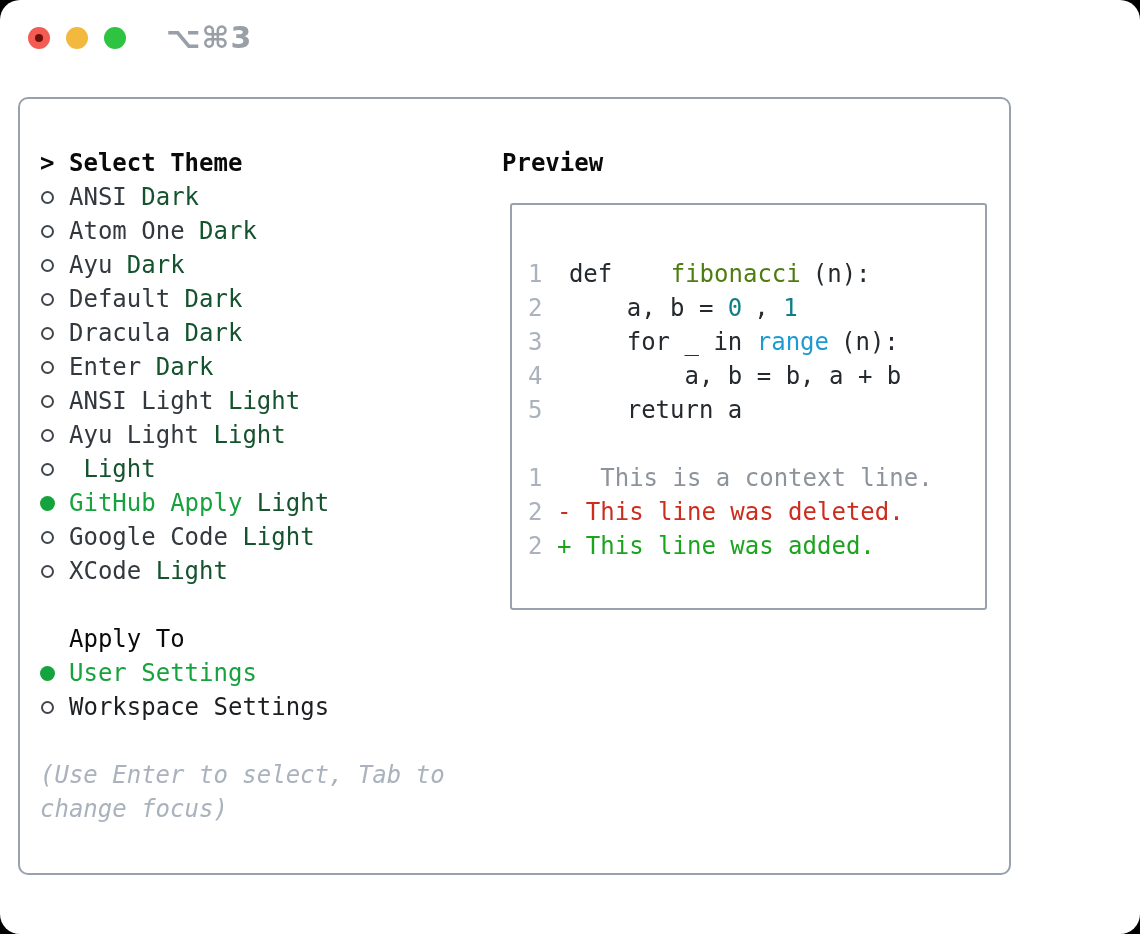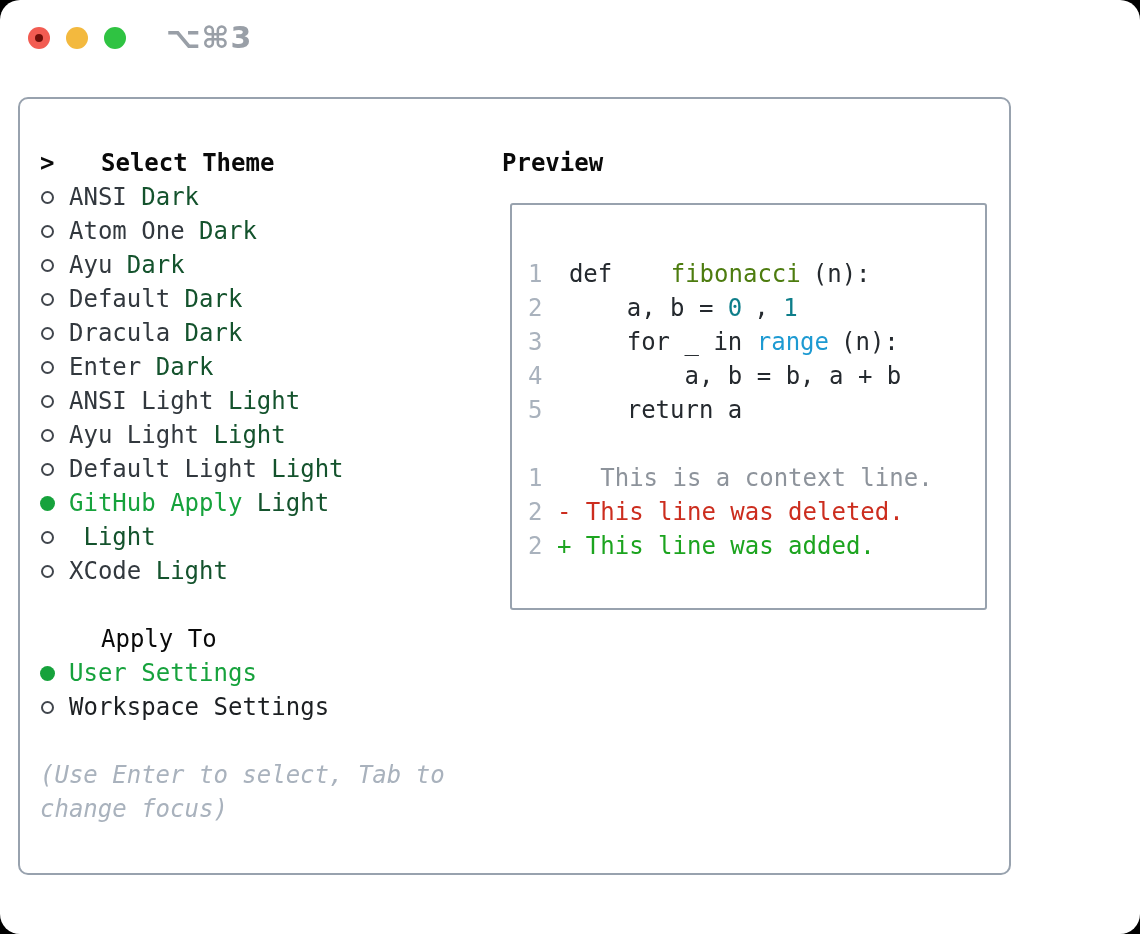--- a/index.html
+++ b/index.html
@@ -40,21 +40,21 @@
   .row { display: flex; align-items: center; height: 34px; white-space: pre; }
   .left-col {
     position: absolute; left: 20px; top: 47px;
     font-size: 24px; color: #32383e;
   }
   .marker {
     display: inline-flex; width: 29px; flex: 0 0 29px;
     align-items: center; justify-content: flex-start;
   }
   .prompt { font-weight: 700; color: #0a0a0a; }
-  .panel-title { font-weight: 700; color: #0a0a0a; margin-left: 32px; }
+  .panel-title { font-weight: 700; color: #0a0a0a; }
   .radio {
     width: 13px; height: 13px; border-radius: 50%;
     border: 2px solid #41464d; box-sizing: border-box; margin-left: 1px;
   }
   .radio.sel { width: 15px; height: 15px; border: none; background: #16a23c; margin-left: 0; }
   .t-name { color: #32383e; }
   .t-name.sel { color: #16a23c; }
   .t-variant { color: #14532d; margin-left: 1ch; }
   .apply-label { color: #1c1f22; }
   .apply-label.sel { color: #16a23c; }
@@ -107,23 +107,23 @@
       </div>
       <div id="theme-list">
           <div class="row"><span class="marker"><span class="radio"></span></span><span class="t-name">ANSI</span><span class="t-variant">Dark</span></div>
           <div class="row"><span class="marker"><span class="radio"></span></span><span class="t-name">Atom One</span><span class="t-variant">Dark</span></div>
           <div class="row"><span class="marker"><span class="radio"></span></span><span class="t-name">Ayu</span><span class="t-variant">Dark</span></div>
           <div class="row"><span class="marker"><span class="radio"></span></span><span class="t-name">Default</span><span class="t-variant">Dark</span></div>
           <div class="row"><span class="marker"><span class="radio"></span></span><span class="t-name">Dracula</span><span class="t-variant">Dark</span></div>
           <div class="row"><span class="marker"><span class="radio"></span></span><span class="t-name">Enter</span><span class="t-variant">Dark</span></div>
           <div class="row"><span class="marker"><span class="radio"></span></span><span class="t-name">ANSI Light</span><span class="t-variant">Light</span></div>
           <div class="row"><span class="marker"><span class="radio"></span></span><span class="t-name">Ayu Light</span><span class="t-variant">Light</span></div>
-          <div class="row"><span class="marker"><span class="radio"></span></span><span class="t-name">Default Light</span><span class="t-variant">Light</span></div>
+          <div class="row"><span class="marker"><span class="radio"></span></span><span class="t-variant">Light</span></div>
           <div class="row"><span class="marker"><span class="radio sel"></span></span><span class="t-name sel">GitHub Apply</span><span class="t-variant">Light</span></div>
-          <div class="row"><span class="marker"><span class="radio"></span></span><span class="t-variant">Light</span></div>
+          <div class="row"><span class="marker"><span class="radio"></span></span><span class="t-name">Google Code</span><span class="t-variant">Light</span></div>
           <div class="row"><span class="marker"><span class="radio"></span></span><span class="t-name">XCode</span><span class="t-variant">Light</span></div>
         </div>
 
       <div class="spacer"></div>
       <div class="row">
         <span class="marker"></span>
         <span class="panel-title" style="font-weight:400;color:#0a0a0a">Apply To</span>
       </div>
       <div id="apply-list">
           <div class="row"><span class="marker"><span class="radio sel"></span></span><span class="apply-label sel">User Settings</span></div>

